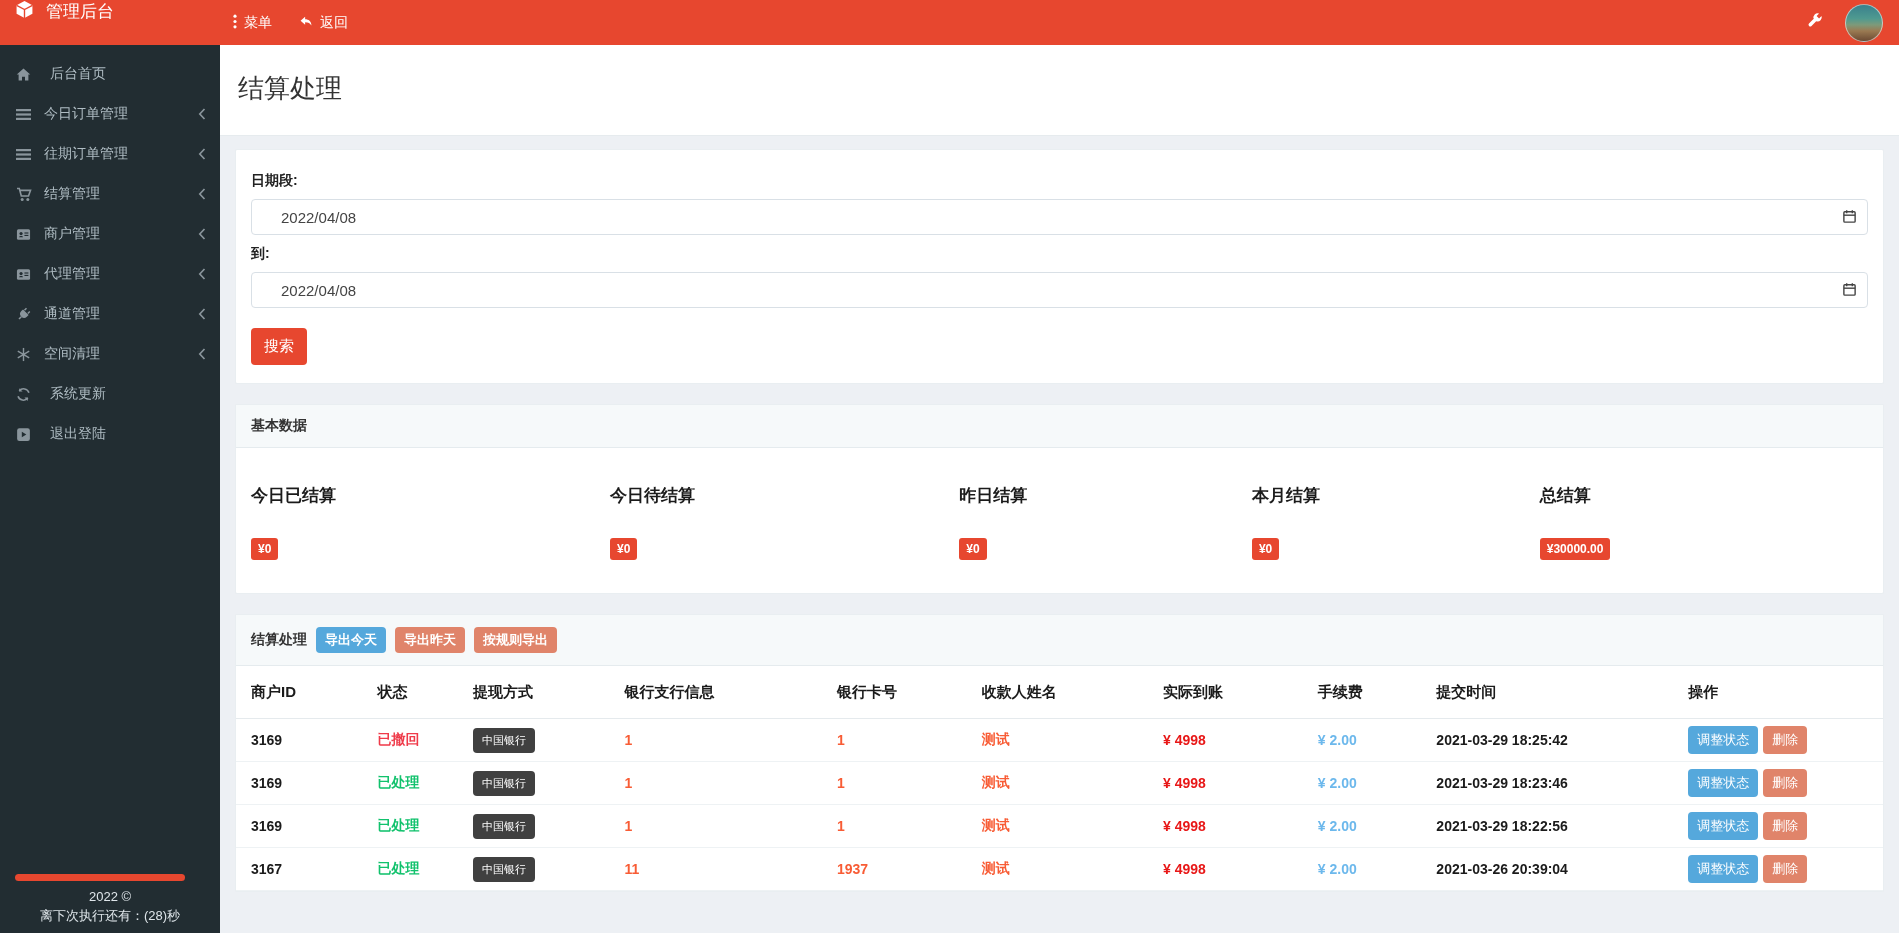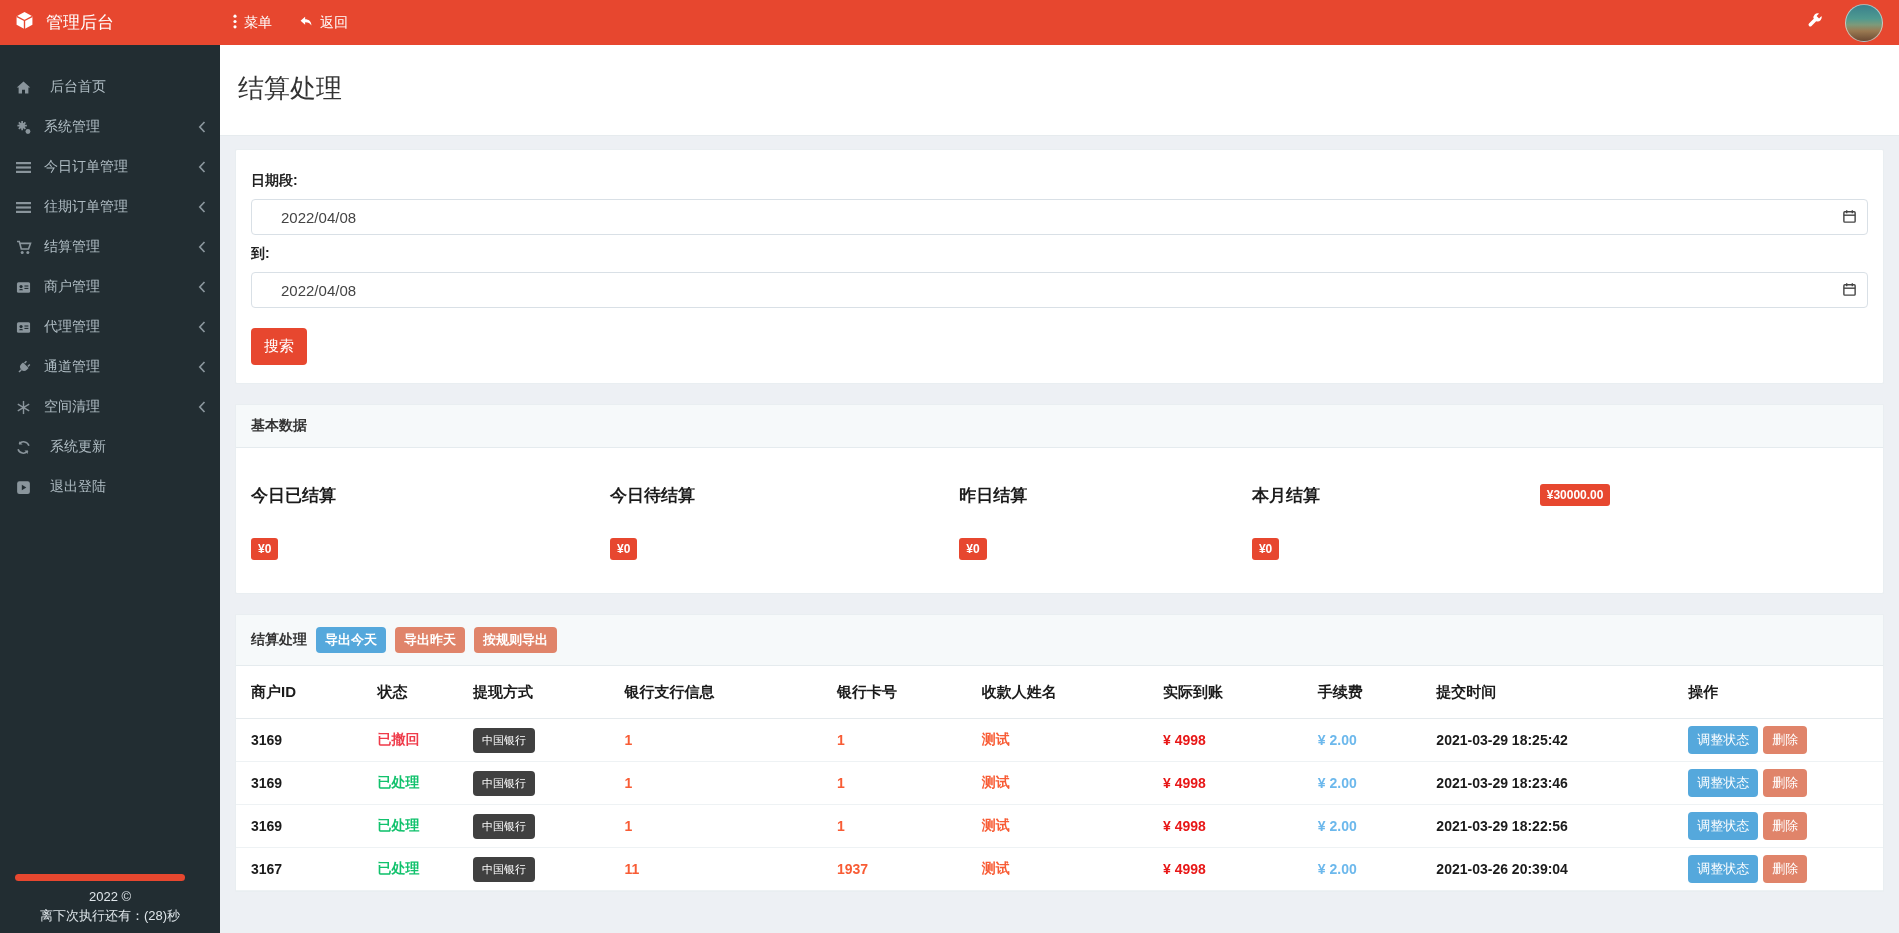--- a/index.html
+++ b/index.html
@@ -1,30 +1,30 @@
 <!DOCTYPE html>
 <html><head>
 <meta charset="utf-8">
 <style>
   * { box-sizing: border-box; margin: 0; padding: 0; }
   html,body { width:1899px; height:933px; overflow:hidden; }
   body { font-family:"Liberation Sans","DejaVu Sans",sans-serif; background:#edf0f4; color:#333; }
 
   
   .topbar { position:fixed; top:0; left:0; right:0; height:45px; background:#e7472f; display:flex; align-items:center; z-index:10; }
-  .brand { width:220px; height:45px; display:flex; align-items:center; gap:12px; padding-left:15px; color:#fff; font-size:17px; }
+  .brand { width:220px; height:45px; display:flex; gap:12px; padding-left:15px; color:#fff; font-size:17px; }
   .nav-links { display:flex; align-items:center; gap:26px; margin-left:12px; }
   .nav-link { display:flex; align-items:center; gap:6px; color:#fff; font-size:14px; cursor:pointer; }
   .topbar-right { margin-left:auto; display:flex; align-items:center; gap:22px; padding-right:16px; }
   .avatar { width:38px; height:38px; border-radius:50%; border:1px solid rgba(255,255,255,.55);
             background:linear-gradient(180deg,#39808d 0%,#4f9a90 38%,#7d9a7a 55%,#9a7a52 72%,#6b4a33 100%); }
 
   
   .sidebar { position:fixed; top:45px; left:0; bottom:0; width:220px; background:#222d32; }
-  .side-menu { padding-top:22px; }
+  .side-menu { padding-top:9px; }
   .side-item { display:flex; align-items:center; height:40px; padding:0 14px 0 16px; color:#b0bdc4; font-size:14px; cursor:pointer; }
   .side-item .s-icon { width:28px; color:#8a959c; display:flex; align-items:center; }
   .side-item .chev { margin-left:auto; color:#8a959c; display:flex; }
   .side-progress { position:absolute; bottom:52px; left:15px; width:170px; height:7px; border-radius:4px; background:#e7472f; }
   .side-footer { position:absolute; bottom:8px; width:100%; text-align:center; color:#dfe6ea; font-size:13px; line-height:19px; }
 
   
   .main { margin-left:220px; padding-top:45px; }
   .content-header { background:#fff; padding:26px 18px 29px; border-bottom:1px solid #e6ebee; }
   .content-header h1 { font-size:26px; font-weight:500; color:#333; }
@@ -123,40 +123,20 @@
     <div class="side-item">
       <span class="s-icon">
           <svg width="15" height="15" viewBox="0 0 16 16">
             <path d="M8 1.5 L15.2 8 H13.2 V14.5 H9.6 V10.3 H6.4 V14.5 H2.8 V8 H0.8 Z" fill="currentColor"></path>
           </svg>
         </span>
       <span style="padding-left:6px">后台首页</span>
     </div>
     <div class="side-item">
       <span class="s-icon">
-          <svg width="16" height="15" viewBox="0 0 16 16">
-            <g stroke="currentColor" stroke-width="1.8">
-              <line x1="6" y1="1" x2="6" y2="11"></line>
-              <line x1="1" y1="6" x2="11" y2="6"></line>
-              <line x1="2.5" y1="2.5" x2="9.5" y2="9.5"></line>
-              <line x1="9.5" y1="2.5" x2="2.5" y2="9.5"></line>
-            </g>
-            <circle cx="6" cy="6" r="3" fill="currentColor"></circle>
-            <circle cx="12.2" cy="12.2" r="2.6" fill="currentColor"></circle>
-          </svg>
-        </span>
-      <span>系统管理</span>
-      <span class="chev">
-          <svg width="8" height="12" viewBox="0 0 8 12">
-            <polyline points="6.5,1 1.8,6 6.5,11" fill="none" stroke="currentColor" stroke-width="1.7"></polyline>
-          </svg>
-        </span>
-    </div>
-    <div class="side-item">
-      <span class="s-icon">
           <svg width="15" height="13" viewBox="0 0 15 13">
             <rect y="1" width="15" height="2.2" fill="currentColor"></rect>
             <rect y="5.4" width="15" height="2.2" fill="currentColor"></rect>
             <rect y="9.8" width="15" height="2.2" fill="currentColor"></rect>
           </svg>
         </span>
       <span>今日订单管理</span>
       <span class="chev">
           <svg width="8" height="12" viewBox="0 0 8 12">
             <polyline points="6.5,1 1.8,6 6.5,11" fill="none" stroke="currentColor" stroke-width="1.7"></polyline>
@@ -338,20 +318,21 @@
         </div>
         <div class="stat s2">
           <div class="stat-label">昨日结算</div>
           <span class="stat-badge">¥0</span>
         </div>
         <div class="stat s3">
           <div class="stat-label">本月结算</div>
           <span class="stat-badge">¥0</span>
         </div>
         <div class="stat s4">
+          <div class="stat-label">总结算</div>
           <span class="stat-badge">¥30000.00</span>
         </div>
       </div>
     </div>
 
     <div class="panel">
       <div class="panel-hd tbl-hd">
         <span>结算处理</span>
         <span class="badge-btn bg-blue">导出今天</span>
         <span class="badge-btn bg-salmon">导出昨天</span>

